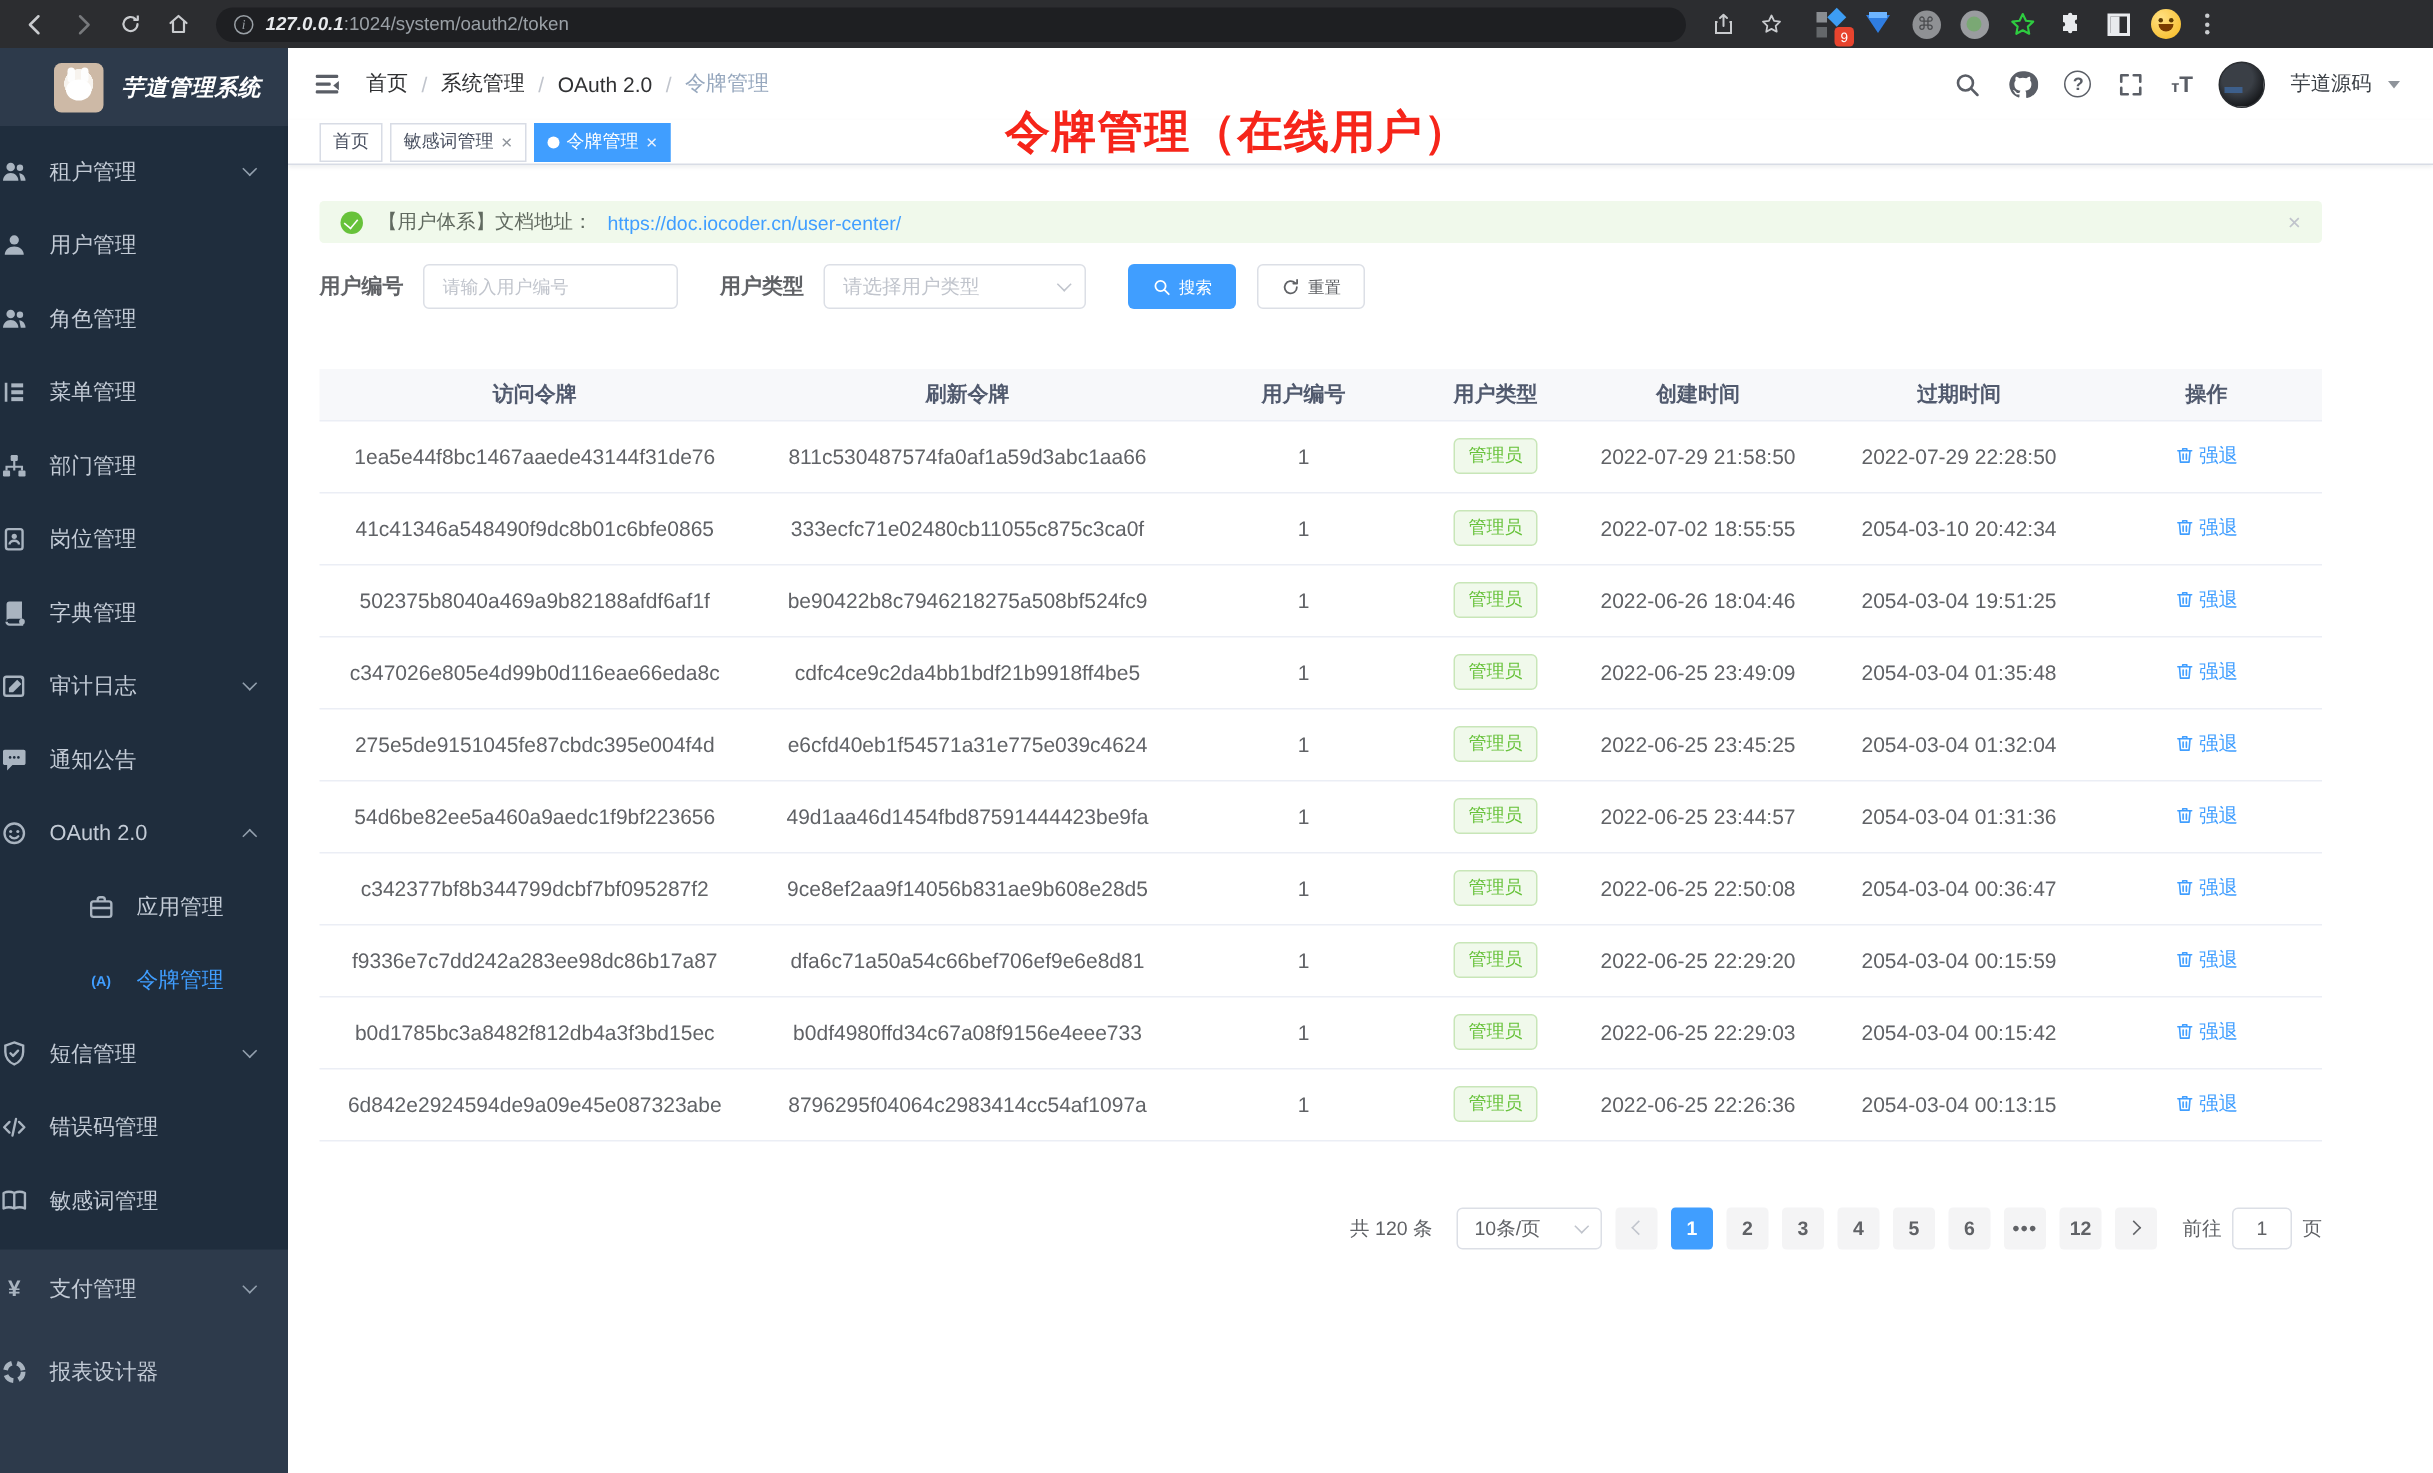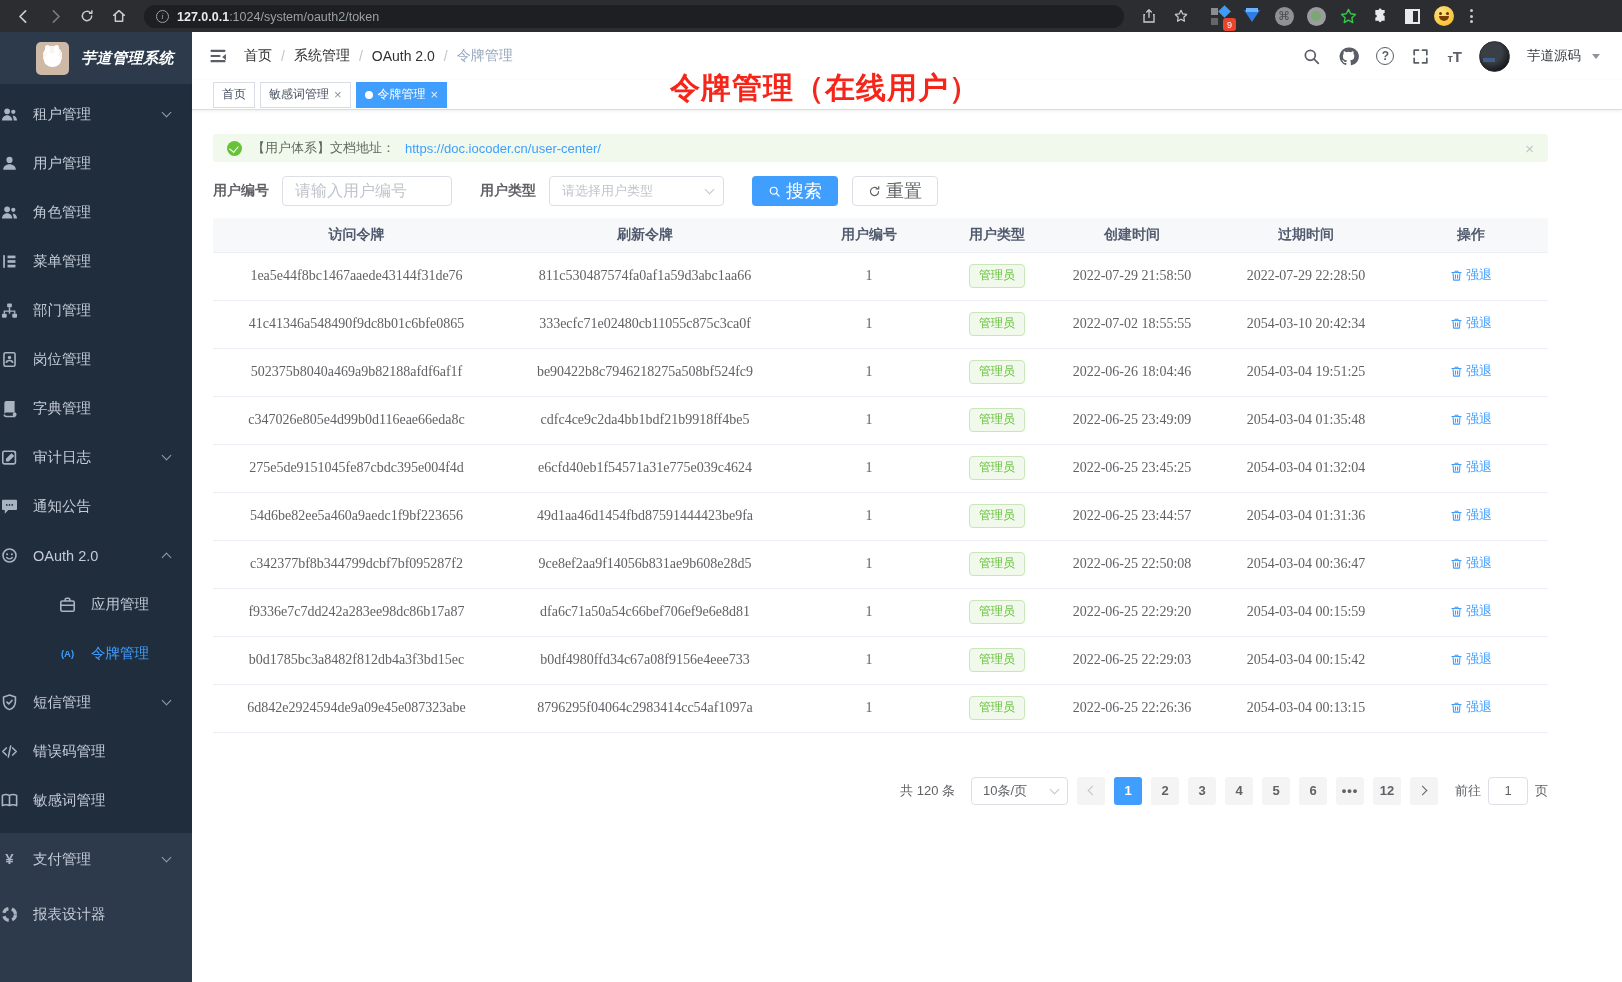--- a/index.html
+++ b/index.html
@@ -6,21 +6,21 @@
   html,body { width:1622px; height:982px; overflow:hidden; background:#fff;
     font-family:"Liberation Sans","DejaVu Sans",sans-serif; }
   svg.ic { display:block; }
 
   
   .browser { height:32px; background:#2c2d30; display:flex; align-items:center; padding:0 10px; gap:6px; }
   .bi { width:26px; height:26px; display:flex; align-items:center; justify-content:center; color:#c9cbce; border-radius:50%; flex:0 0 auto; }
   .bi.dim { color:#77797c; }
   .url-pill { flex:1; max-width:980px; height:23px; background:#1e1f22; border-radius:12px; display:flex; align-items:center; gap:8px; padding:0 12px; margin:0 6px; }
   .info-i { width:13px; height:13px; border:1.2px solid #9aa0a6; border-radius:50%; color:#9aa0a6; font-size:9px; display:flex; align-items:center; justify-content:center; font-style:italic; font-family:"Liberation Serif",serif; }
-  .url-host { color:#e8eaed; font-size:12.5px; font-weight:bold; }
+  .url-host { color:#e8eaed; font-size:12.5px; font-weight:bold;font-style:italic; }
   .url-path { color:#9aa0a6; font-size:12.5px; }
   .bext { display:flex; align-items:center; gap:12px; margin-left:10px; margin-right:4px; }
   .ext { position:relative; width:20px; height:20px; display:flex; align-items:center; justify-content:center; }
   .badge9 { position:absolute; right:-6px; bottom:-5px; background:#e8442e; color:#fff; font-size:9px; min-width:13px; height:13px; border-radius:3px; display:flex; align-items:center; justify-content:center; padding:0 2px; }
   .sq2 { width:7px; height:7px; background:#8a8d91; display:inline-block; }
   .diamond { width:9px; height:9px; background:#3d9df3; transform:rotate(45deg); display:inline-block; }
   .gem { width:0; height:0; border-left:8px solid transparent; border-right:8px solid transparent; border-top:12px solid #2f7de1; }
   .gem-wrap::before { content:""; position:absolute; top:2px; left:4px; width:12px; height:4px; background:#6db4ff; }
   .circ-gray { width:19px; height:19px; border-radius:50%; background:#8f9194; color:#4a4c4f; font-size:12px; display:flex; align-items:center; justify-content:center; }
   .circ-rec { width:19px; height:19px; border-radius:50%; background:#9a9c9f; display:flex; align-items:center; justify-content:center; }
@@ -84,33 +84,33 @@
   .alert { width:1335px; height:28px; background:#f0f9eb; border-radius:3px; display:flex; align-items:center; padding:12px 14px; gap:10px; }
   .chk { width:15px; height:15px; border-radius:50%; background:#67c23a; position:relative; flex:0 0 auto; }
   .chk::after { content:""; position:absolute; left:4px; top:3.5px; width:5px; height:7px; border-right:1.8px solid #fff; border-bottom:1.8px solid #fff; transform:rotate(40deg); }
   .alert-text { font-size:13px; color:#616a60; }
   .alert-link { font-size:13px; color:#409eff; cursor:pointer; }
   .alert-x { margin-left:auto; color:#c0c4cc; font-size:15px; cursor:pointer; }
 
   .filters { margin-top:14px; display:flex; align-items:center; }
   .flabel { font-size:14px; font-weight:bold; color:#606266; margin-right:13px; }
   .finput { width:170px; height:30px; border:1px solid #dcdfe6; border-radius:4px; display:flex; align-items:center; padding:0 12px; background:#fff; }
-  .finput input { border:none; outline:none; width:100%; font-size:16px; color:#4d7c0f; font-family:inherit; }
+  .finput input { border:none; outline:none; width:100%; font-size:12px; color:#4d7c0f; font-family:inherit; }
   .finput input::placeholder { color:#c0c4cc; }
   .fselect { width:175px; height:30px; border:1px solid #dcdfe6; border-radius:4px; display:flex; align-items:center; justify-content:space-between; padding:0 10px 0 12px; background:#fff; cursor:pointer; }
   .fselect .ph { font-size:13px; color:#c0c4cc; }
   .selchev { width:7px; height:7px; border-right:1.3px solid #c0c4cc; border-bottom:1.3px solid #c0c4cc; transform:rotate(45deg); margin-top:-3px; }
   .gap28 { width:28px; } .gap14 { width:14px; }
-  .btn { height:30px; border-radius:4px; font-size:18px; display:flex; align-items:center; gap:5px; padding:0 15px; cursor:pointer; border:1px solid transparent;text-align:center; }
+  .btn { height:30px; border-radius:4px; font-size:11px; display:flex; align-items:center; gap:5px; padding:0 15px; cursor:pointer; border:1px solid transparent;text-align:center; }
   .btn-primary { background:#409eff; color:#fff; }
   .btn-plain { background:#fff; color:#606266; border-color:#dcdfe6; }
   .btn .bic { width:13px; height:13px; }
 
   
-  table.grid { margin-top:12px; width:1335px; border-collapse:collapse; table-layout:fixed; font-size:14px;font-family:Liberation Serif, serif; }
+  table.grid { margin-top:40px; width:1335px; border-collapse:collapse; table-layout:fixed; font-size:14px; }
   .grid th { height:34px; background:#f7f8fa; color:#515a6e; font-weight:bold; text-align:center; border-bottom:1px solid #ebeef5; }
   .grid td { height:48px; color:#606266; text-align:center; border-bottom:1px solid #ebeef5; white-space:nowrap; overflow:hidden; }
   .tag { display:inline-block; padding:3px 9px; font-size:12px; color:#67c23a; background:#f0f9eb; border:1px solid #c8e6b8; border-radius:4px; line-height:1.3; }
   .kick { color:#409eff; font-size:13px; display:inline-flex; align-items:center; gap:3px; cursor:pointer; }
   .kick .bic { width:13px; height:13px; }
 
   
   .pagination { margin-top:44px; width:1335px; display:flex; align-items:center; justify-content:flex-end; gap:9px; font-size:13px; color:#606266; }
   .pg-total { margin-right:7px; }
   .pg-size { width:97px; height:28px; border:1px solid #dcdfe6; border-radius:4px; background:#fff; display:flex; align-items:center; justify-content:space-between; padding:0 9px 0 11px; cursor:pointer; }

